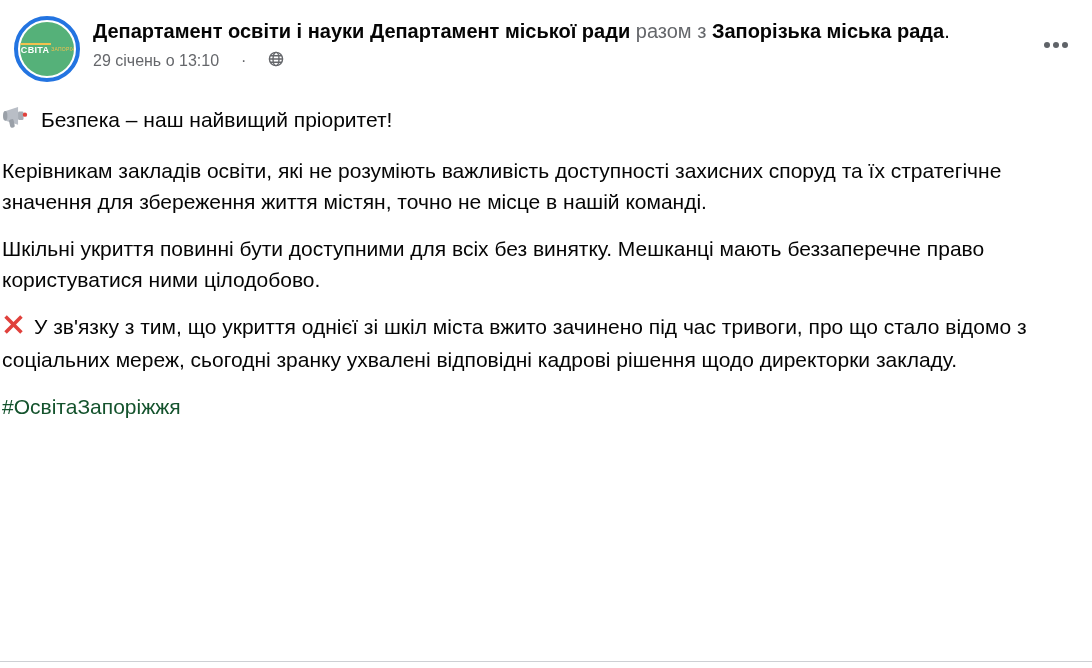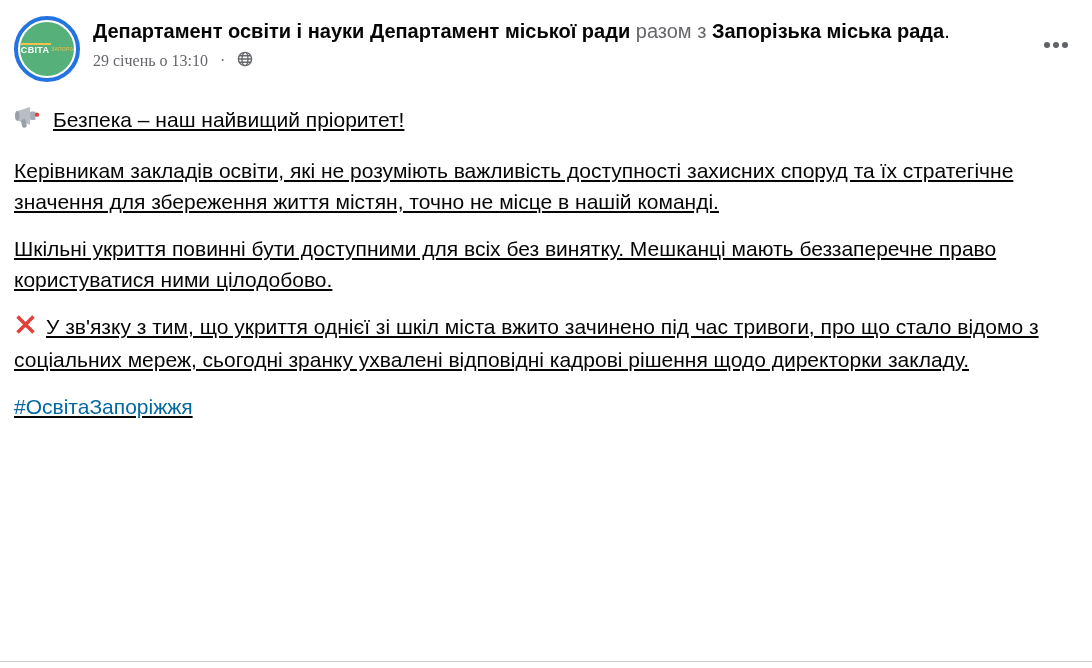--- a/index.html
+++ b/index.html
@@ -53,53 +53,53 @@
   .header-text { margin-left: 13px; flex: 1 1 auto; padding-top: 2px; }
   .header-name {
     font-size: 20px; line-height: 27px;
     max-width: 880px; color: #050505;
   }
   .name-link { font-weight: 700; cursor: pointer; }
   .together-with { color: #65676b; font-weight: 400; margin-top: 48px; }
   .name-suffix { font-weight: 400; }
   .timestamp-row {
     margin-top: 5px;
-    display: flex; align-items: center; gap: 12px;
-    font-size: 16px; color: #65676b; font-family: Liberation Serif, serif;
+    display: flex; align-items: center; gap: 22px;
+    font-size: 16px; color: #65676b;
   }
   .timestamp-link { cursor: pointer; }
   .dot-sep { color: #65676b; }
   .globe { display: inline-block; margin-top: 1px; }
   .more-button {
     flex: 0 0 auto;
     width: 40px; height: 34px;
     display: flex; align-items: center; justify-content: center;
     gap: 3px;
     border: none; background: transparent; cursor: pointer;
     border-radius: 6px; margin-top: 12px;
   }
   .more-button .dot {
     width: 6px; height: 6px; border-radius: 50%;
     background: #5f6368;
   }
   
-  .post-body { padding: 4px 16px 0 14px; text-decoration: underline; }
+  .post-body { padding: 4px 16px 0 2px; }
   .post-paragraph {
     font-size: 21px; line-height: 31px;
     margin-top: 16px; color: #050505;
   }
   .post-paragraph.first { margin-top: 18px; }
   .inline-emoji {
     display: inline-block; vertical-align: -4px;
   }
   .inline-emoji.loudspeaker { margin-right: 12px; }
   .inline-emoji.crossmark { margin-right: 9px; vertical-align: -2px; }
   .hashtag-row { margin-top: 16px; font-size: 21px; line-height: 31px; }
   .hashtag-link {
-    color: #0369a1; text-decoration: none; cursor: pointer;
+    color: #14532d; text-decoration: none; cursor: pointer;
   }
   
   .bottom-divider {
     position: absolute; left: 0; right: 0; bottom: 6px;
     border-top: 1px solid #ced0d4;
   }
 </style>
 </head>
 <body>
 

